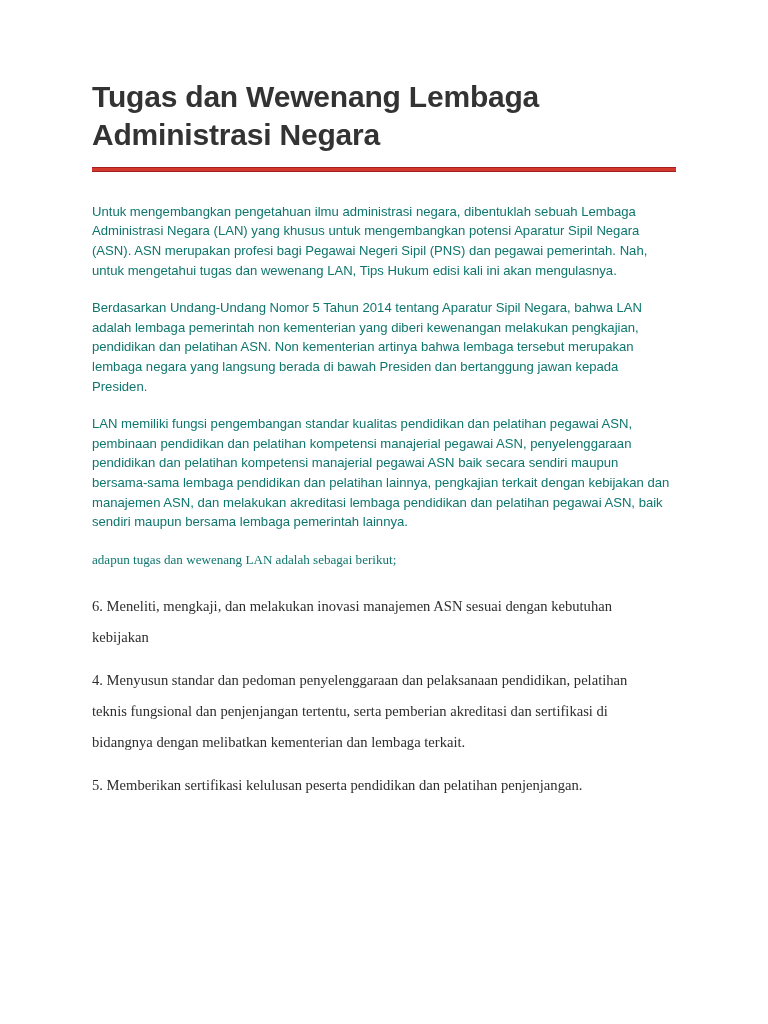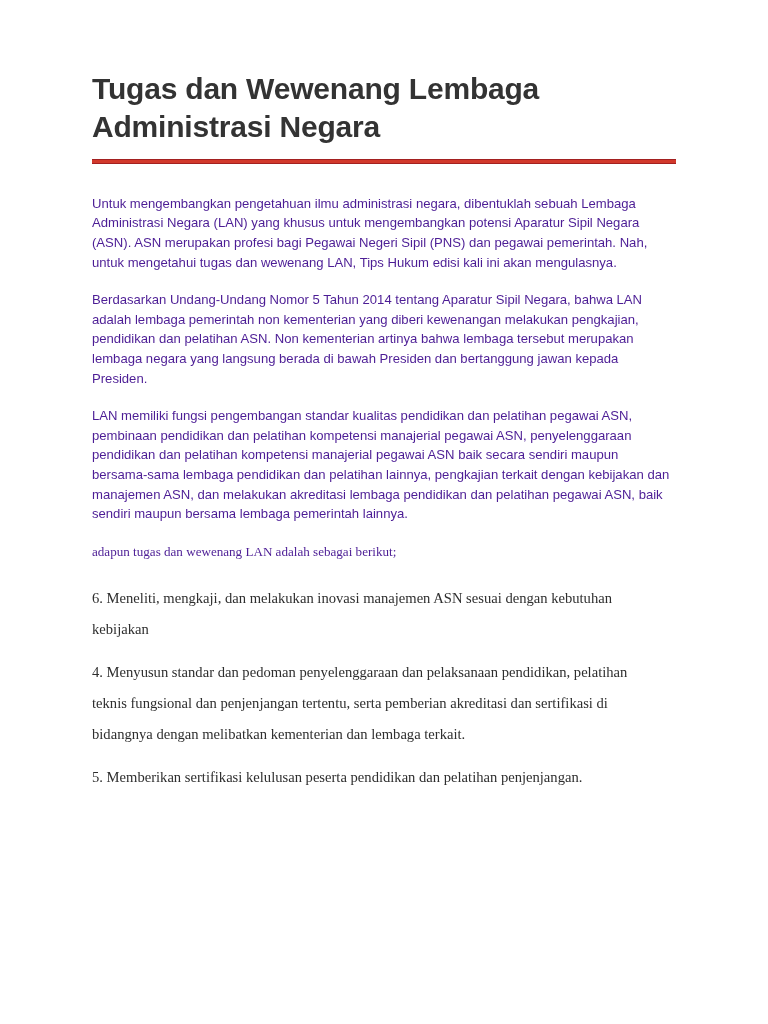--- a/index.html
+++ b/index.html
@@ -18,21 +18,21 @@
     position: relative;
     width: 768px;
     height: 1024px;
     background: #ffffff;
     box-sizing: border-box;
     padding: 0;
   }
   .content {
     position: absolute;
     left: 92px;
-    top: 70px;
+    top: 78px;
     width: 584px;
   }
   .doc-title {
     font-family: "Liberation Sans", sans-serif;
     font-size: 30px;
     font-weight: bold;
     line-height: 1.28;
     color: #333333;
     letter-spacing: -0.2px;
     margin: 0;
@@ -49,21 +49,21 @@
     box-sizing: border-box;
   }
   .body-block {
     margin-top: 30px;
     width: 580px;
   }
   p.sans {
     font-family: "Liberation Sans", sans-serif;
     font-size: 13.1px;
     line-height: 19.6px;
-    color: #4c1d95;
+    color: #0f766e;
     margin: 0 16px 18px 0;
     text-align: left;
     width: 580px;
   }
   p.sans.lead-note {
     margin-bottom: 22px;
     font-family: Liberation Serif, serif;
   }
   .serif-list {
     margin-top: 4px;

